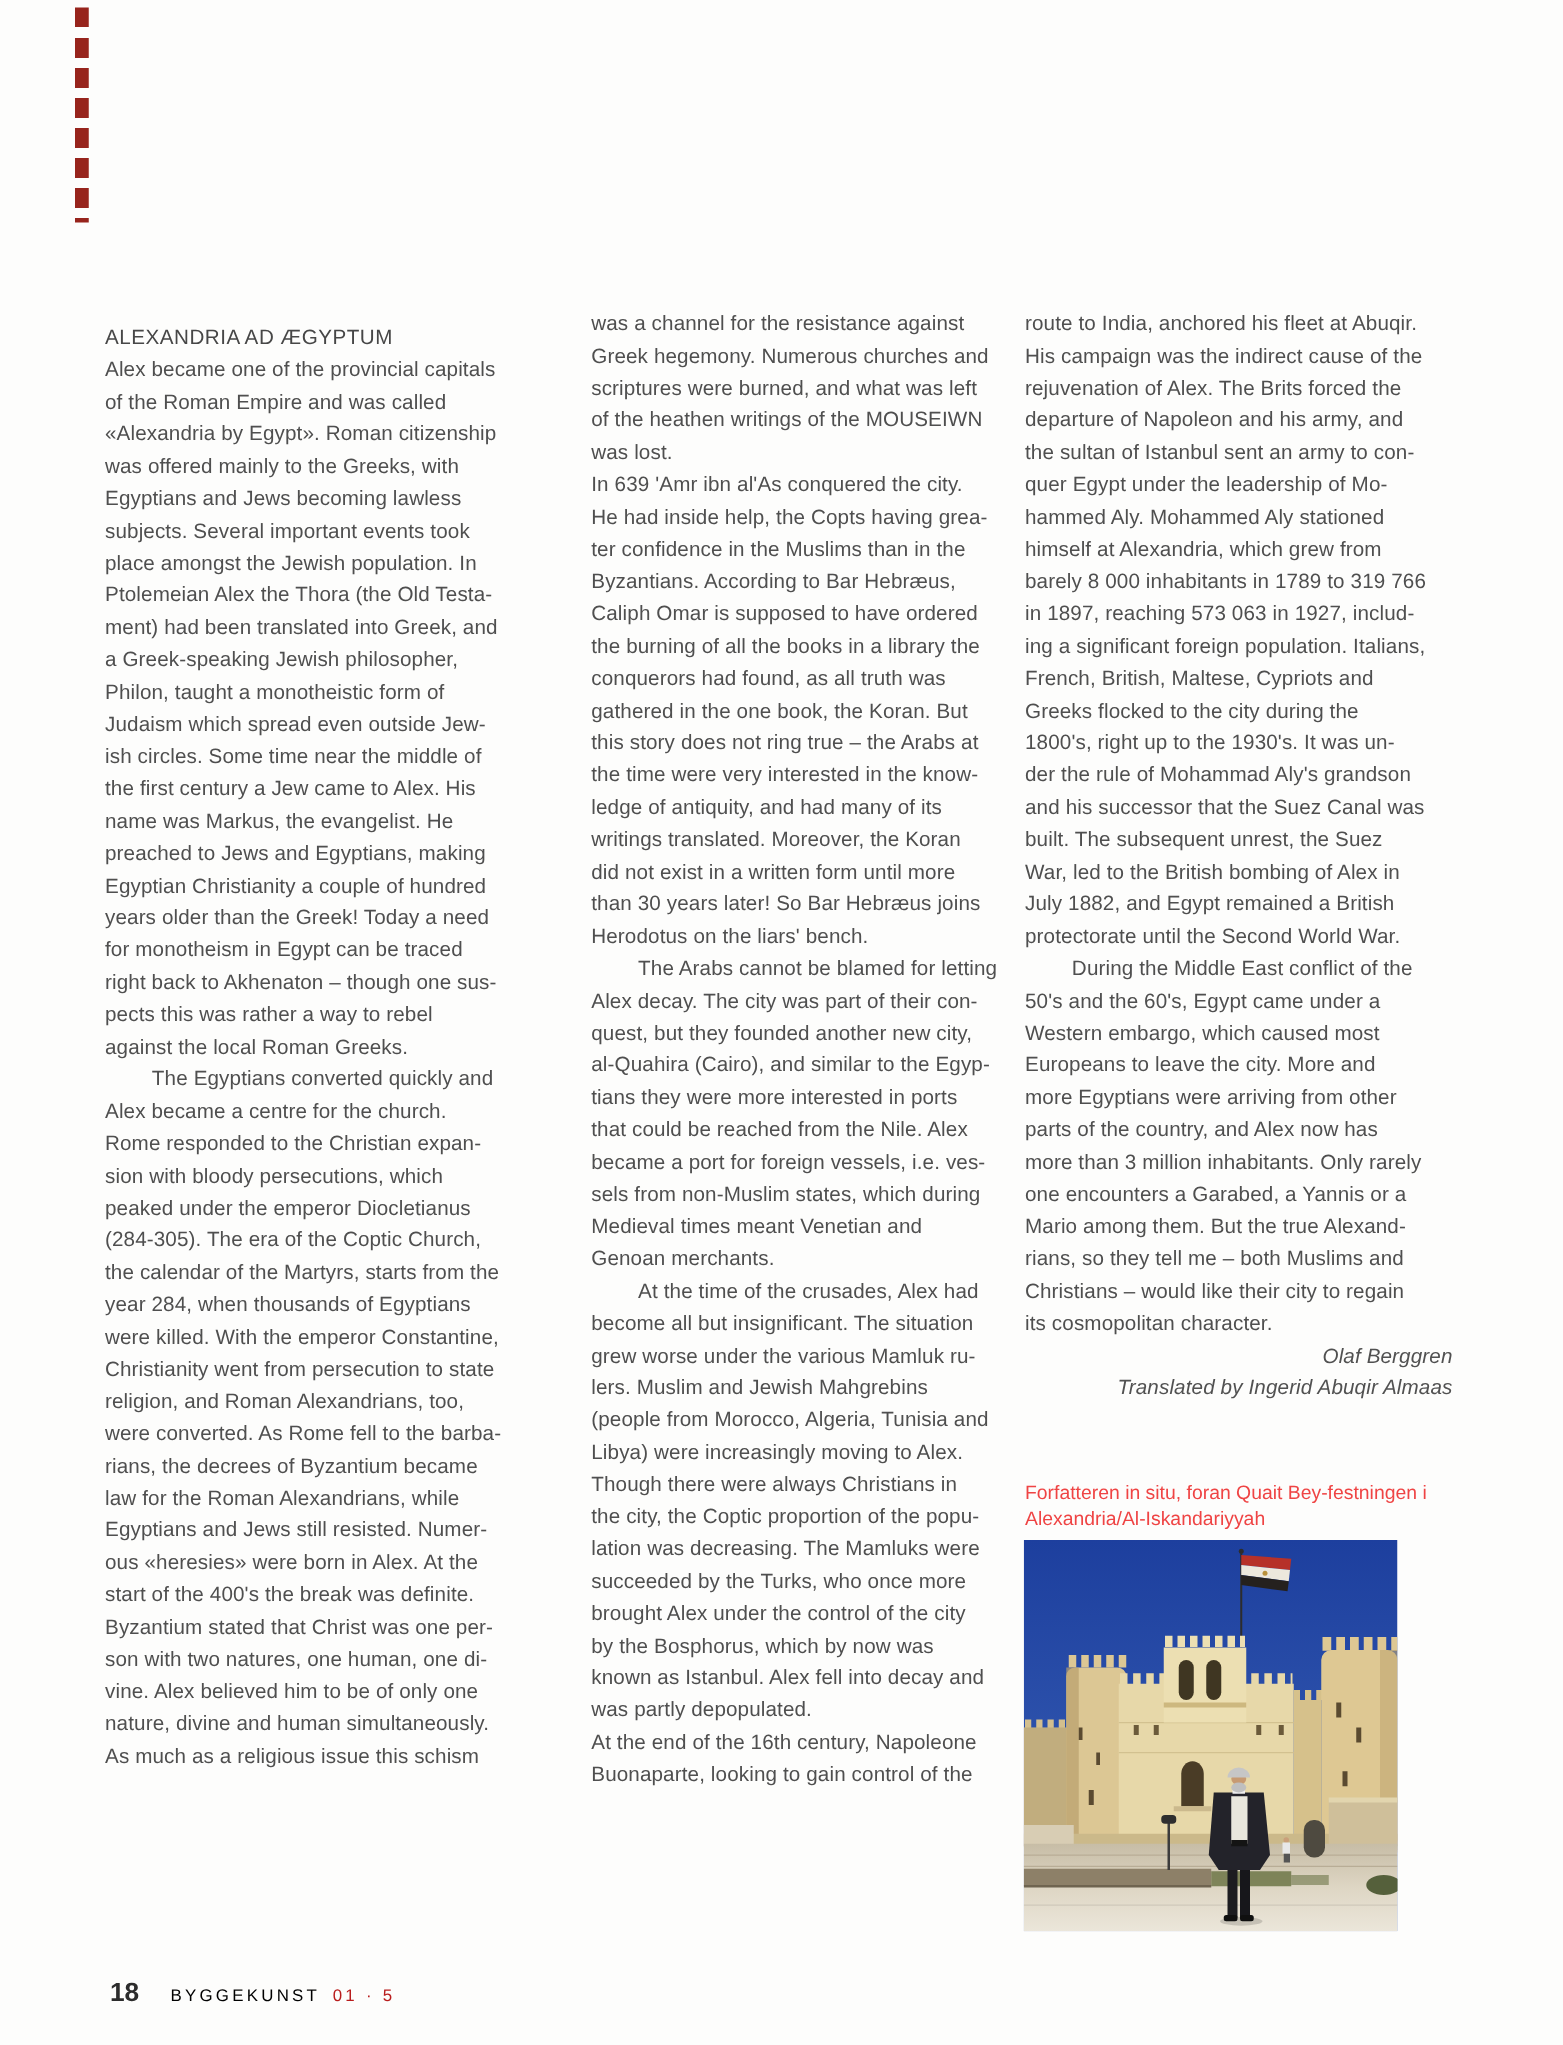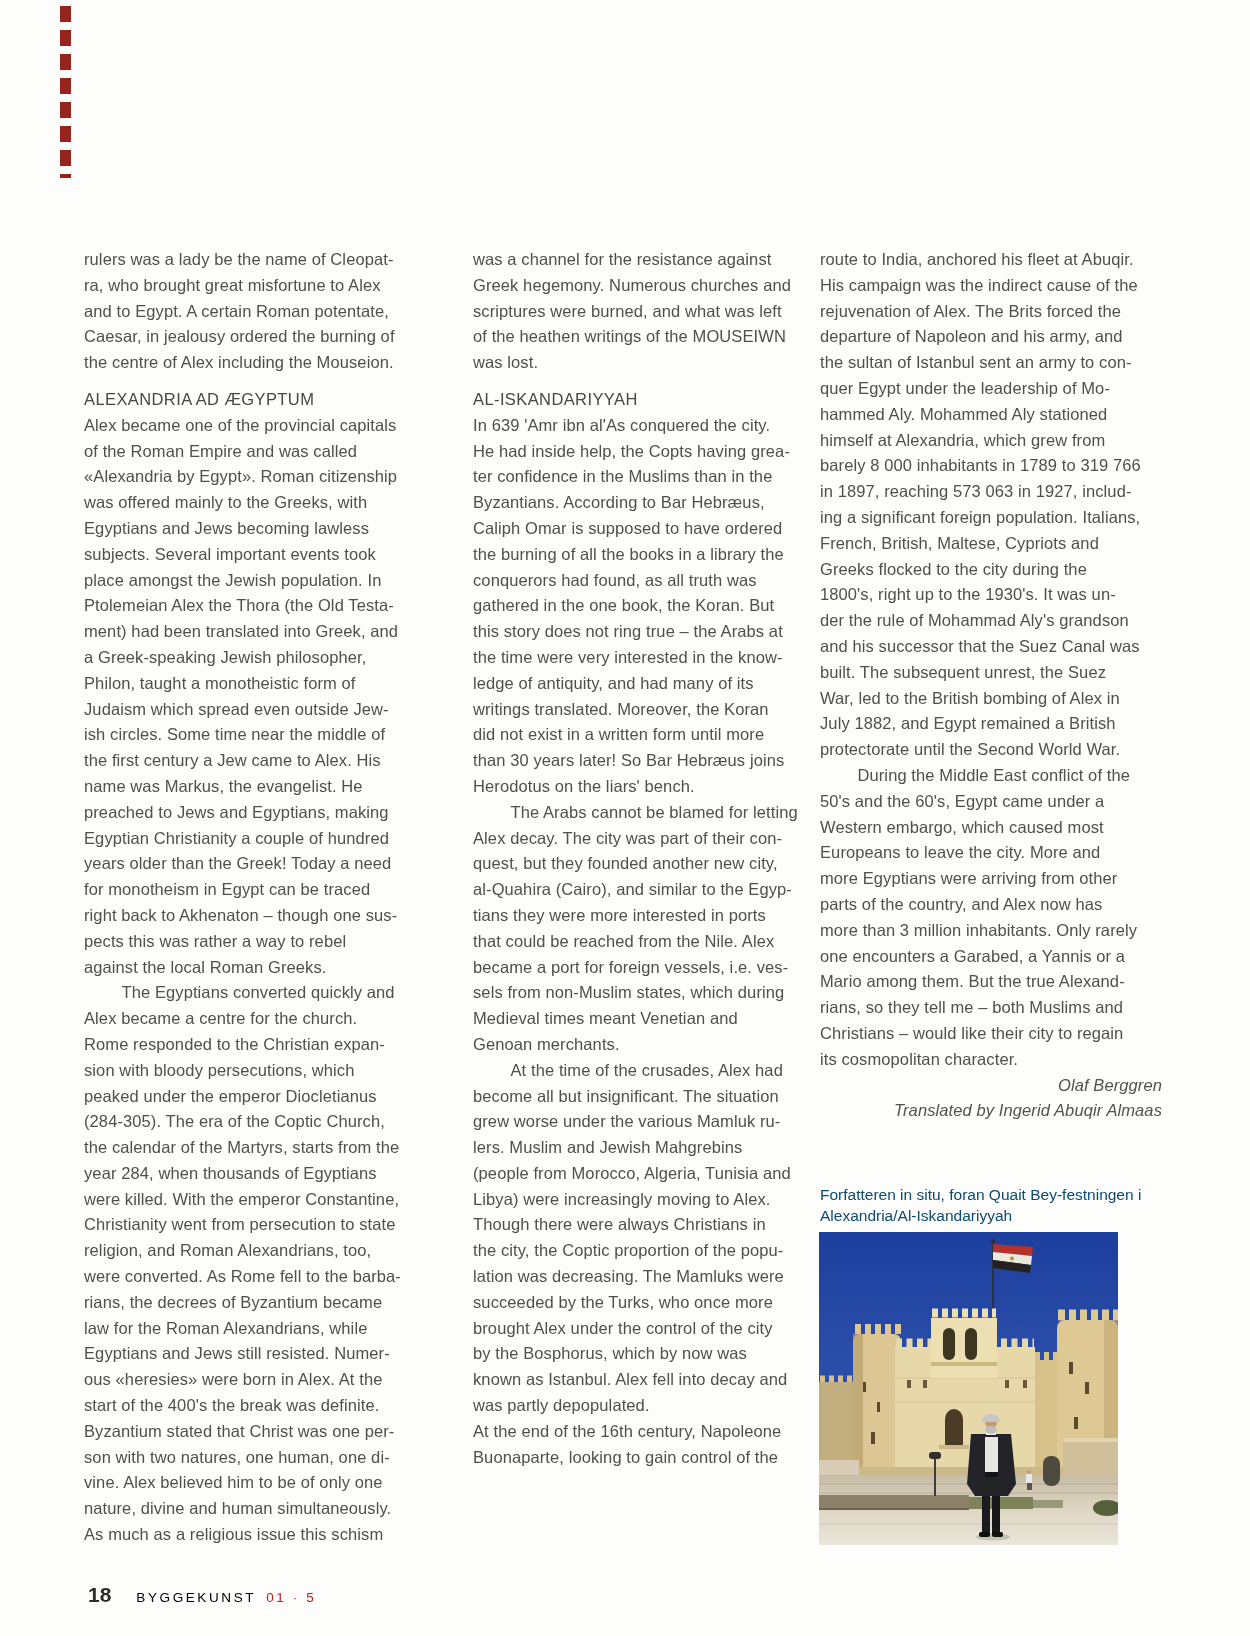--- a/index.html
+++ b/index.html
@@ -13,44 +13,39 @@
   }
   .col{
     position:absolute;top:247px;width:342px;color:#4f4f4f;
     font-size:16.5px;line-height:25.8px;letter-spacing:0.1px;
   }
   .block{white-space:pre-wrap;}
   .block.h{margin-top:11px;color:#474747;letter-spacing:0.4px;}
   .block.byline{font-style:italic;text-align:right;color:#515151;}
   .caption{
     position:absolute;left:820px;top:1184px;width:332px;
-    font-size:15.5px;line-height:21px;color:#0c4a6e;white-space:pre-line;
+    font-size:15.5px;line-height:21px;color:#ef4444;white-space:pre-line;
   }
   .photo{position:absolute;left:819px;top:1232px;width:299px;height:313px;}
   .photo svg{display:block;}
   .footer{
     position:absolute;left:88px;top:1583px;display:flex;align-items:baseline;
   }
   .pagenum{font-size:21px;font-weight:bold;color:#2c2c2c;}
   .magname{font-size:13.5px;letter-spacing:2.6px;color:#000000;margin-left:25px;}
   .magissue{font-size:13.5px;letter-spacing:2.6px;color:#b91c1c;margin-left:10px;}
 </style>
 </head>
 <body>
 
 <div class="page">
 
   <div class="red-marks"></div>
 
   <div class="col" style="left:84px">
-      <div class="block p">rulers was a lady be the name of Cleopat-
-ra, who brought great misfortune to Alex
-and to Egypt. A certain Roman potentate,
-Caesar, in jealousy ordered the burning of
-the centre of Alex including the Mouseion.</div>
       <div class="block h">ALEXANDRIA AD ÆGYPTUM</div>
       <div class="block p">Alex became one of the provincial capitals
 of the Roman Empire and was called
 «Alexandria by Egypt». Roman citizenship
 was offered mainly to the Greeks, with
 Egyptians and Jews becoming lawless
 subjects. Several important events took
 place amongst the Jewish population. In
 Ptolemeian Alex the Thora (the Old Testa-
 ment) had been translated into Greek, and
@@ -89,21 +84,20 @@
 vine. Alex believed him to be of only one
 nature, divine and human simultaneously.
 As much as a religious issue this schism</div>
     </div>
   <div class="col" style="left:473px">
       <div class="block p">was a channel for the resistance against
 Greek hegemony. Numerous churches and
 scriptures were burned, and what was left
 of the heathen writings of the MOUSEIWN
 was lost.</div>
-      <div class="block h">AL-ISKANDARIYYAH</div>
       <div class="block p">In 639 'Amr ibn al'As conquered the city.
 He had inside help, the Copts having grea-
 ter confidence in the Muslims than in the
 Byzantians. According to Bar Hebræus,
 Caliph Omar is supposed to have ordered
 the burning of all the books in a library the
 conquerors had found, as all truth was
 gathered in the one book, the Koran. But
 this story does not ring true – the Arabs at
 the time were very interested in the know-

